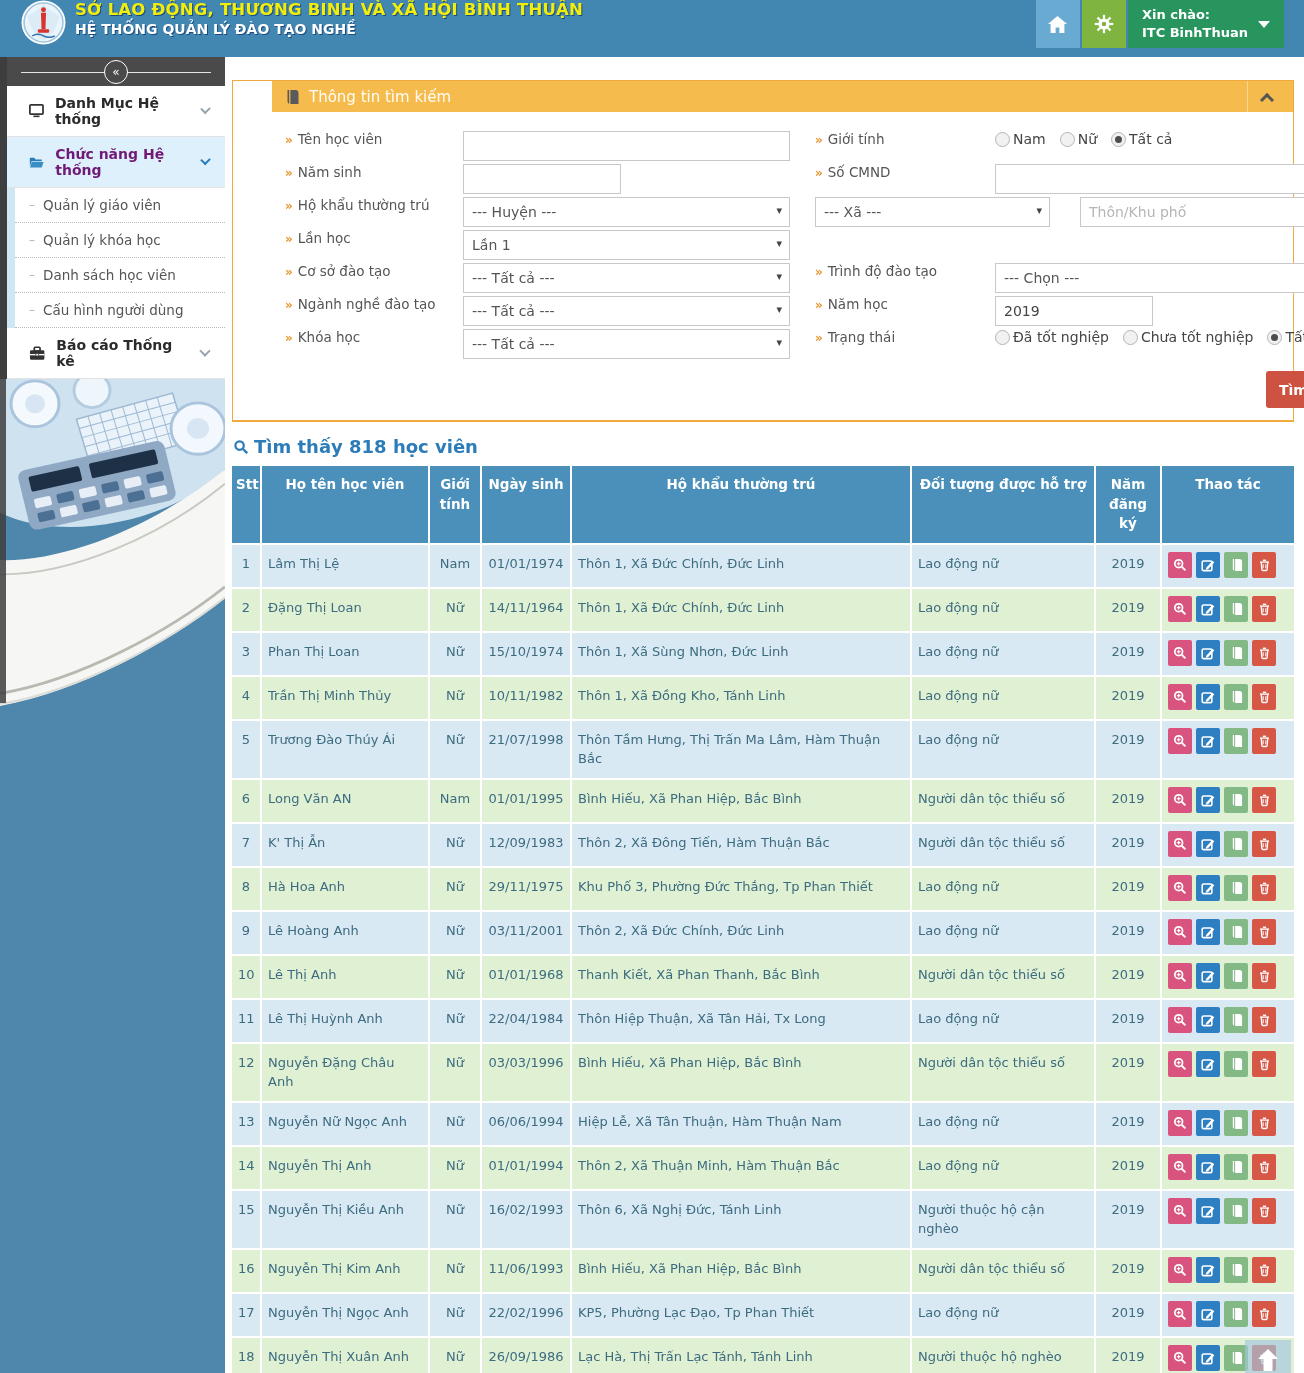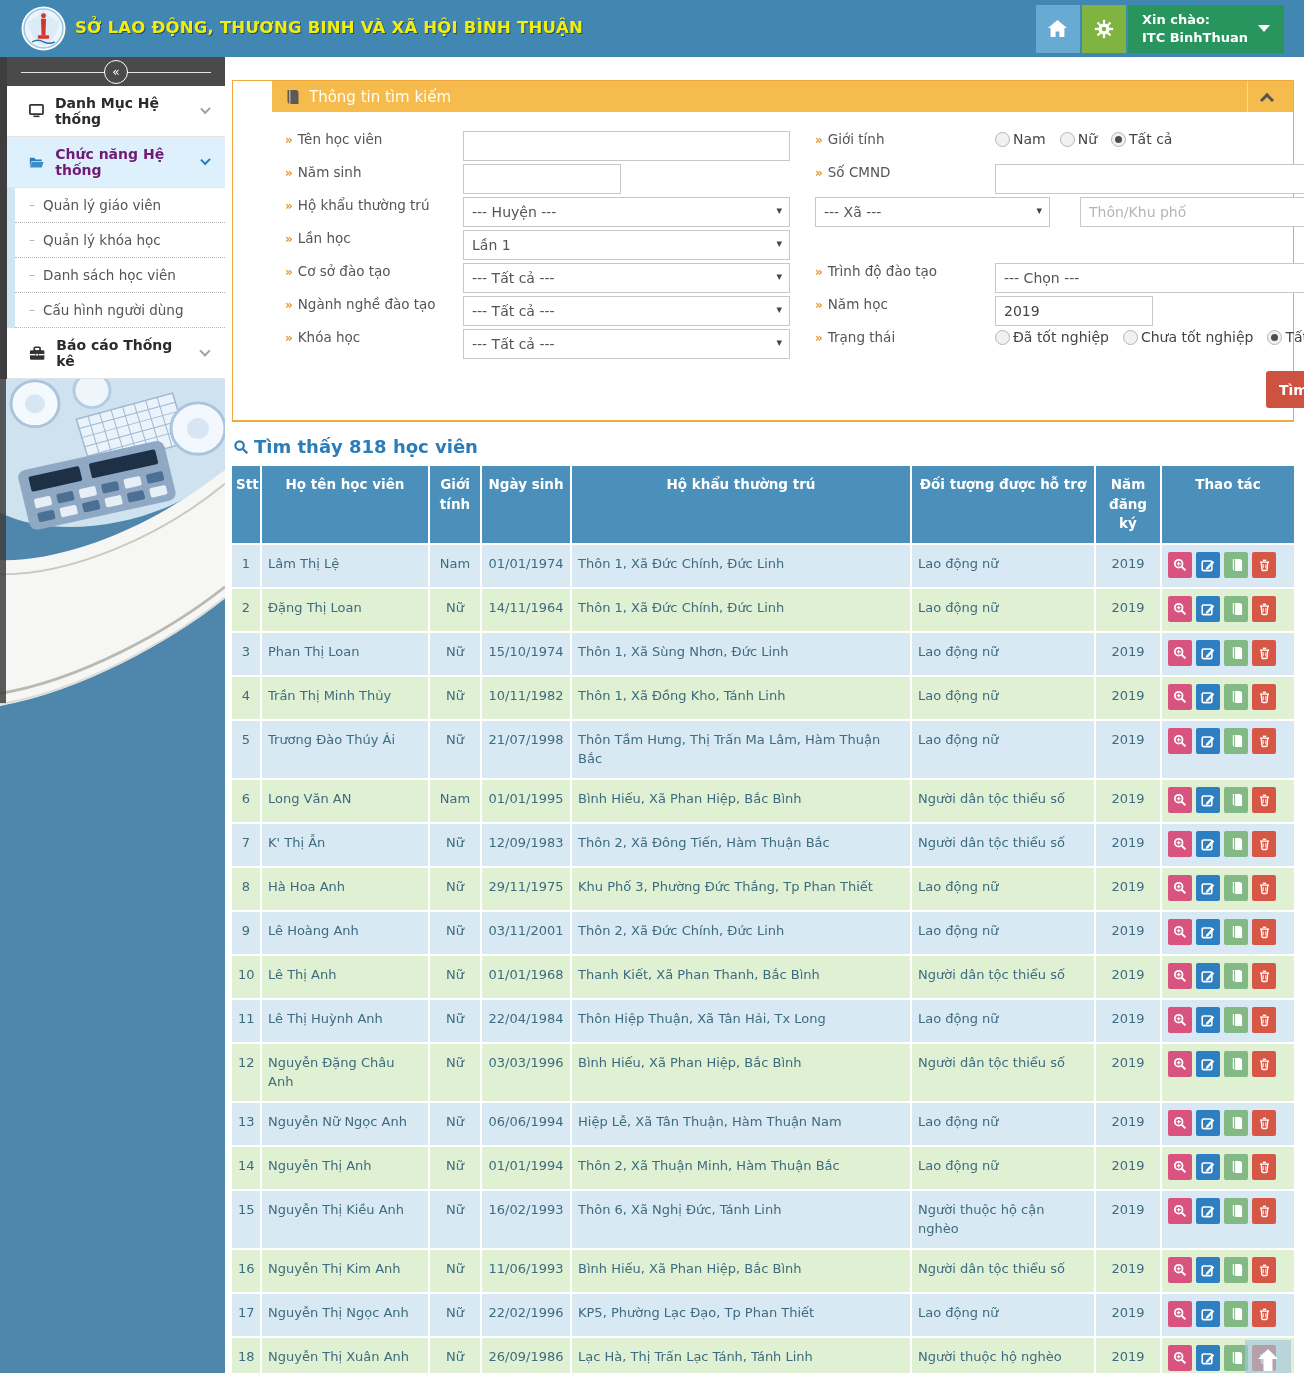--- a/index.html
+++ b/index.html
@@ -1,20 +1,20 @@
 <!DOCTYPE html>
 <html><head>
 <meta charset="utf-8">
 <style>
   * { box-sizing: border-box; margin: 0; padding: 0; }
   html,body { width:1304px; height:1373px; overflow:hidden; background:#fff;
     font-family:"DejaVu Sans", sans-serif; }
 
   
-  .topbar { height:57px; background:#4187b2; display:flex; align-items:center; }
+  .topbar { height:57px; background:#4187b2; display:flex; align-items:flex-start; }
   .logo { width:45px; height:45px; margin-left:21px; flex:0 0 auto; }
   .titles { margin-left:9px; line-height:1.25; }
   .title { color:#f2ee0c; font-weight:bold; font-size:16.5px; text-shadow:1px 1px 0 #1c4a7e; letter-spacing:.2px; }
   .subtitle { color:#fff; font-weight:bold; font-size:14px; text-shadow:1px 1px 0 #1c4a7e; }
   .topbar-right { margin-left:auto; margin-right:20px; display:flex; align-items:stretch; height:48px; }
   .tb-btn { width:44px; display:flex; align-items:center; justify-content:center; border:none; cursor:pointer; }
   .home-btn { background:#69aad2; }
   .gear-btn { background:#7eb43f; margin-left:2px; }
   .user-box { background:#27955d; color:#fff; display:flex; align-items:center; gap:10px; padding:0 14px; margin-left:2px; cursor:pointer; }
   .user-lines { font-size:13px; font-weight:bold; line-height:1.35; }
@@ -105,20 +105,21 @@
     <circle cx="22" cy="22" r="21.5" fill="#ffffff"></circle>
     <circle cx="22" cy="22" r="19" fill="#eaf4fb" stroke="#9fc4e0" stroke-width="1.5"></circle>
     <path d="M22 4 C27 10 33 13.5 37.5 15.5 C35.5 27 30 35.5 22 39.5 C14 35.5 8.5 27 6.5 15.5 C11 13.5 17 10 22 4 Z" fill="#dcecf7"></path>
     <circle cx="22" cy="9.5" r="2.4" fill="#d6342c"></circle>
     <path d="M19.5 12.5 h5 l-0.6 16 h-3.8 Z" fill="#d6342c"></path>
     <rect x="16.5" y="28.5" width="11" height="3.6" rx="1" fill="#d6342c"></rect>
     <path d="M11 35 q5.5 -3 11 0 q5.5 3 11 0" stroke="#2d6fa8" stroke-width="1.4" fill="none"></path>
   </svg>
   <div class="titles">
     <div class="title">SỞ LAO ĐỘNG, THƯƠNG BINH VÀ XÃ HỘI BÌNH THUẬN</div>
+    <div class="subtitle">HỆ THỐNG QUẢN LÝ ĐÀO TẠO NGHỀ</div>
   </div>
   <div class="topbar-right">
     <button class="tb-btn home-btn">
       <svg width="19" height="17" viewBox="0 0 19 17">
         <path d="M9.5 0 L19 8 h-2.6 v9 h-5 v-5.4 h-3.8 V17 h-5 V8 H0 Z" fill="#ffffff"></path>
       </svg>
     </button>
     <button class="tb-btn gear-btn">
       <svg width="20" height="20" viewBox="0 0 20 20">
         <g fill="#ffffff">

